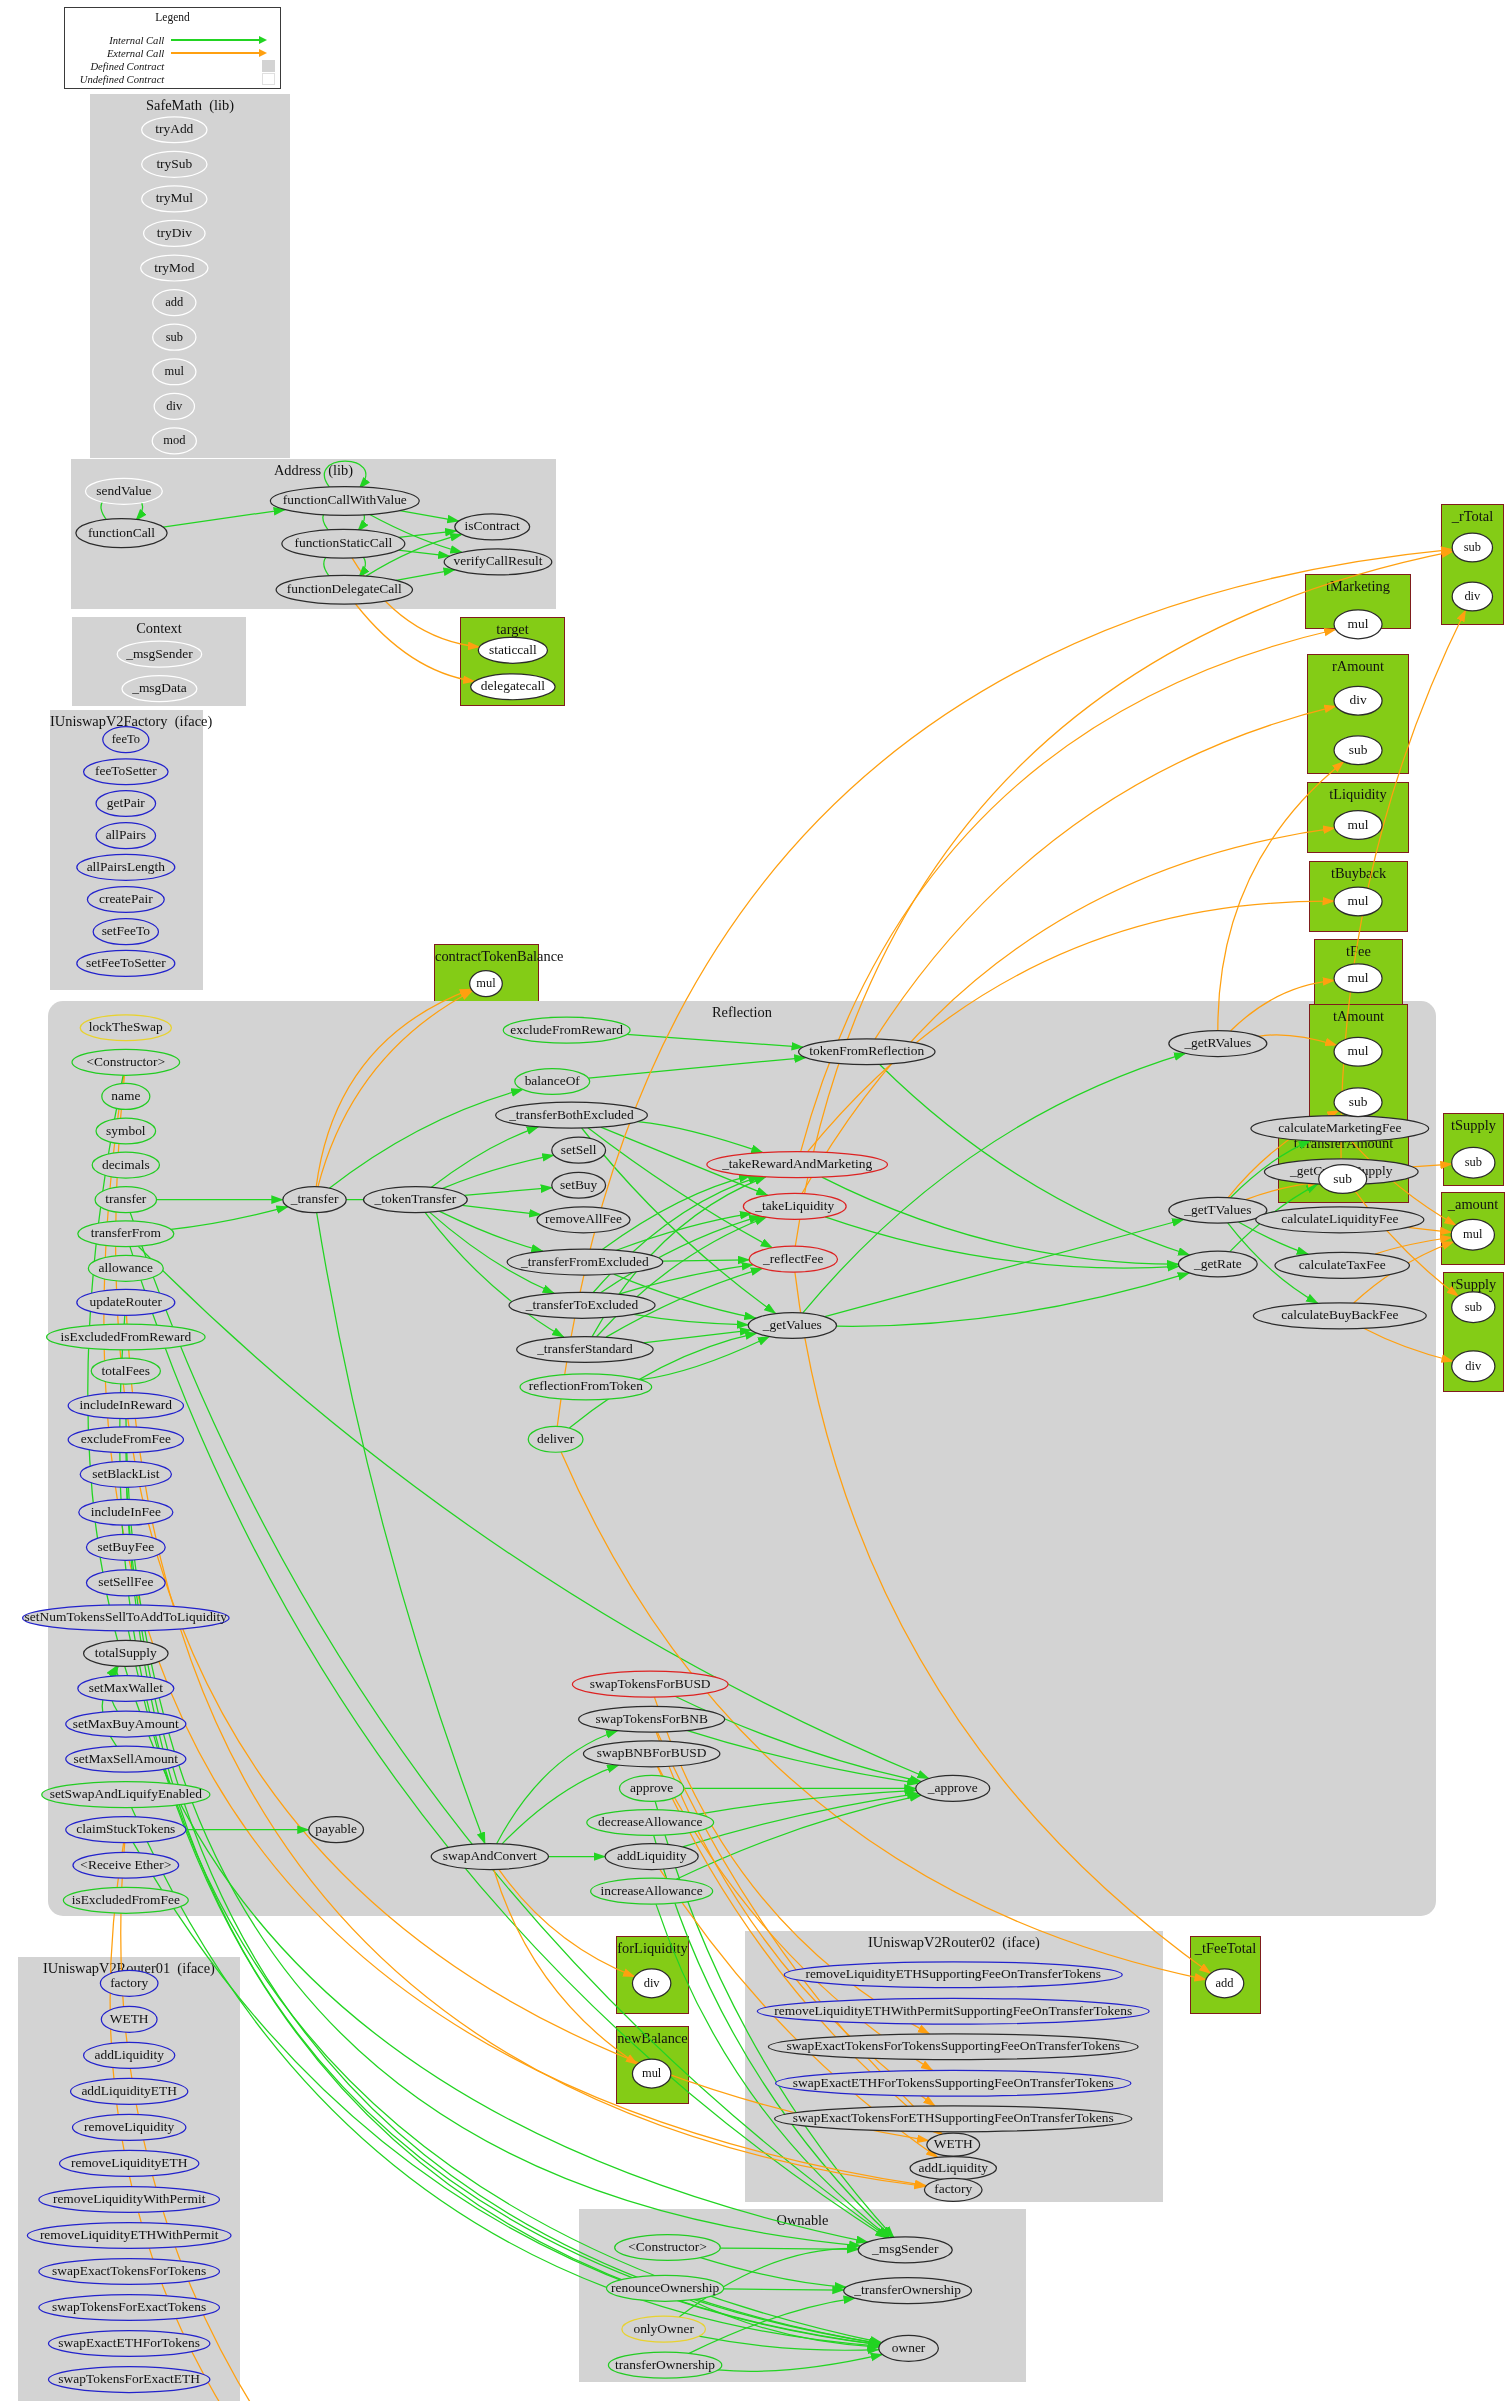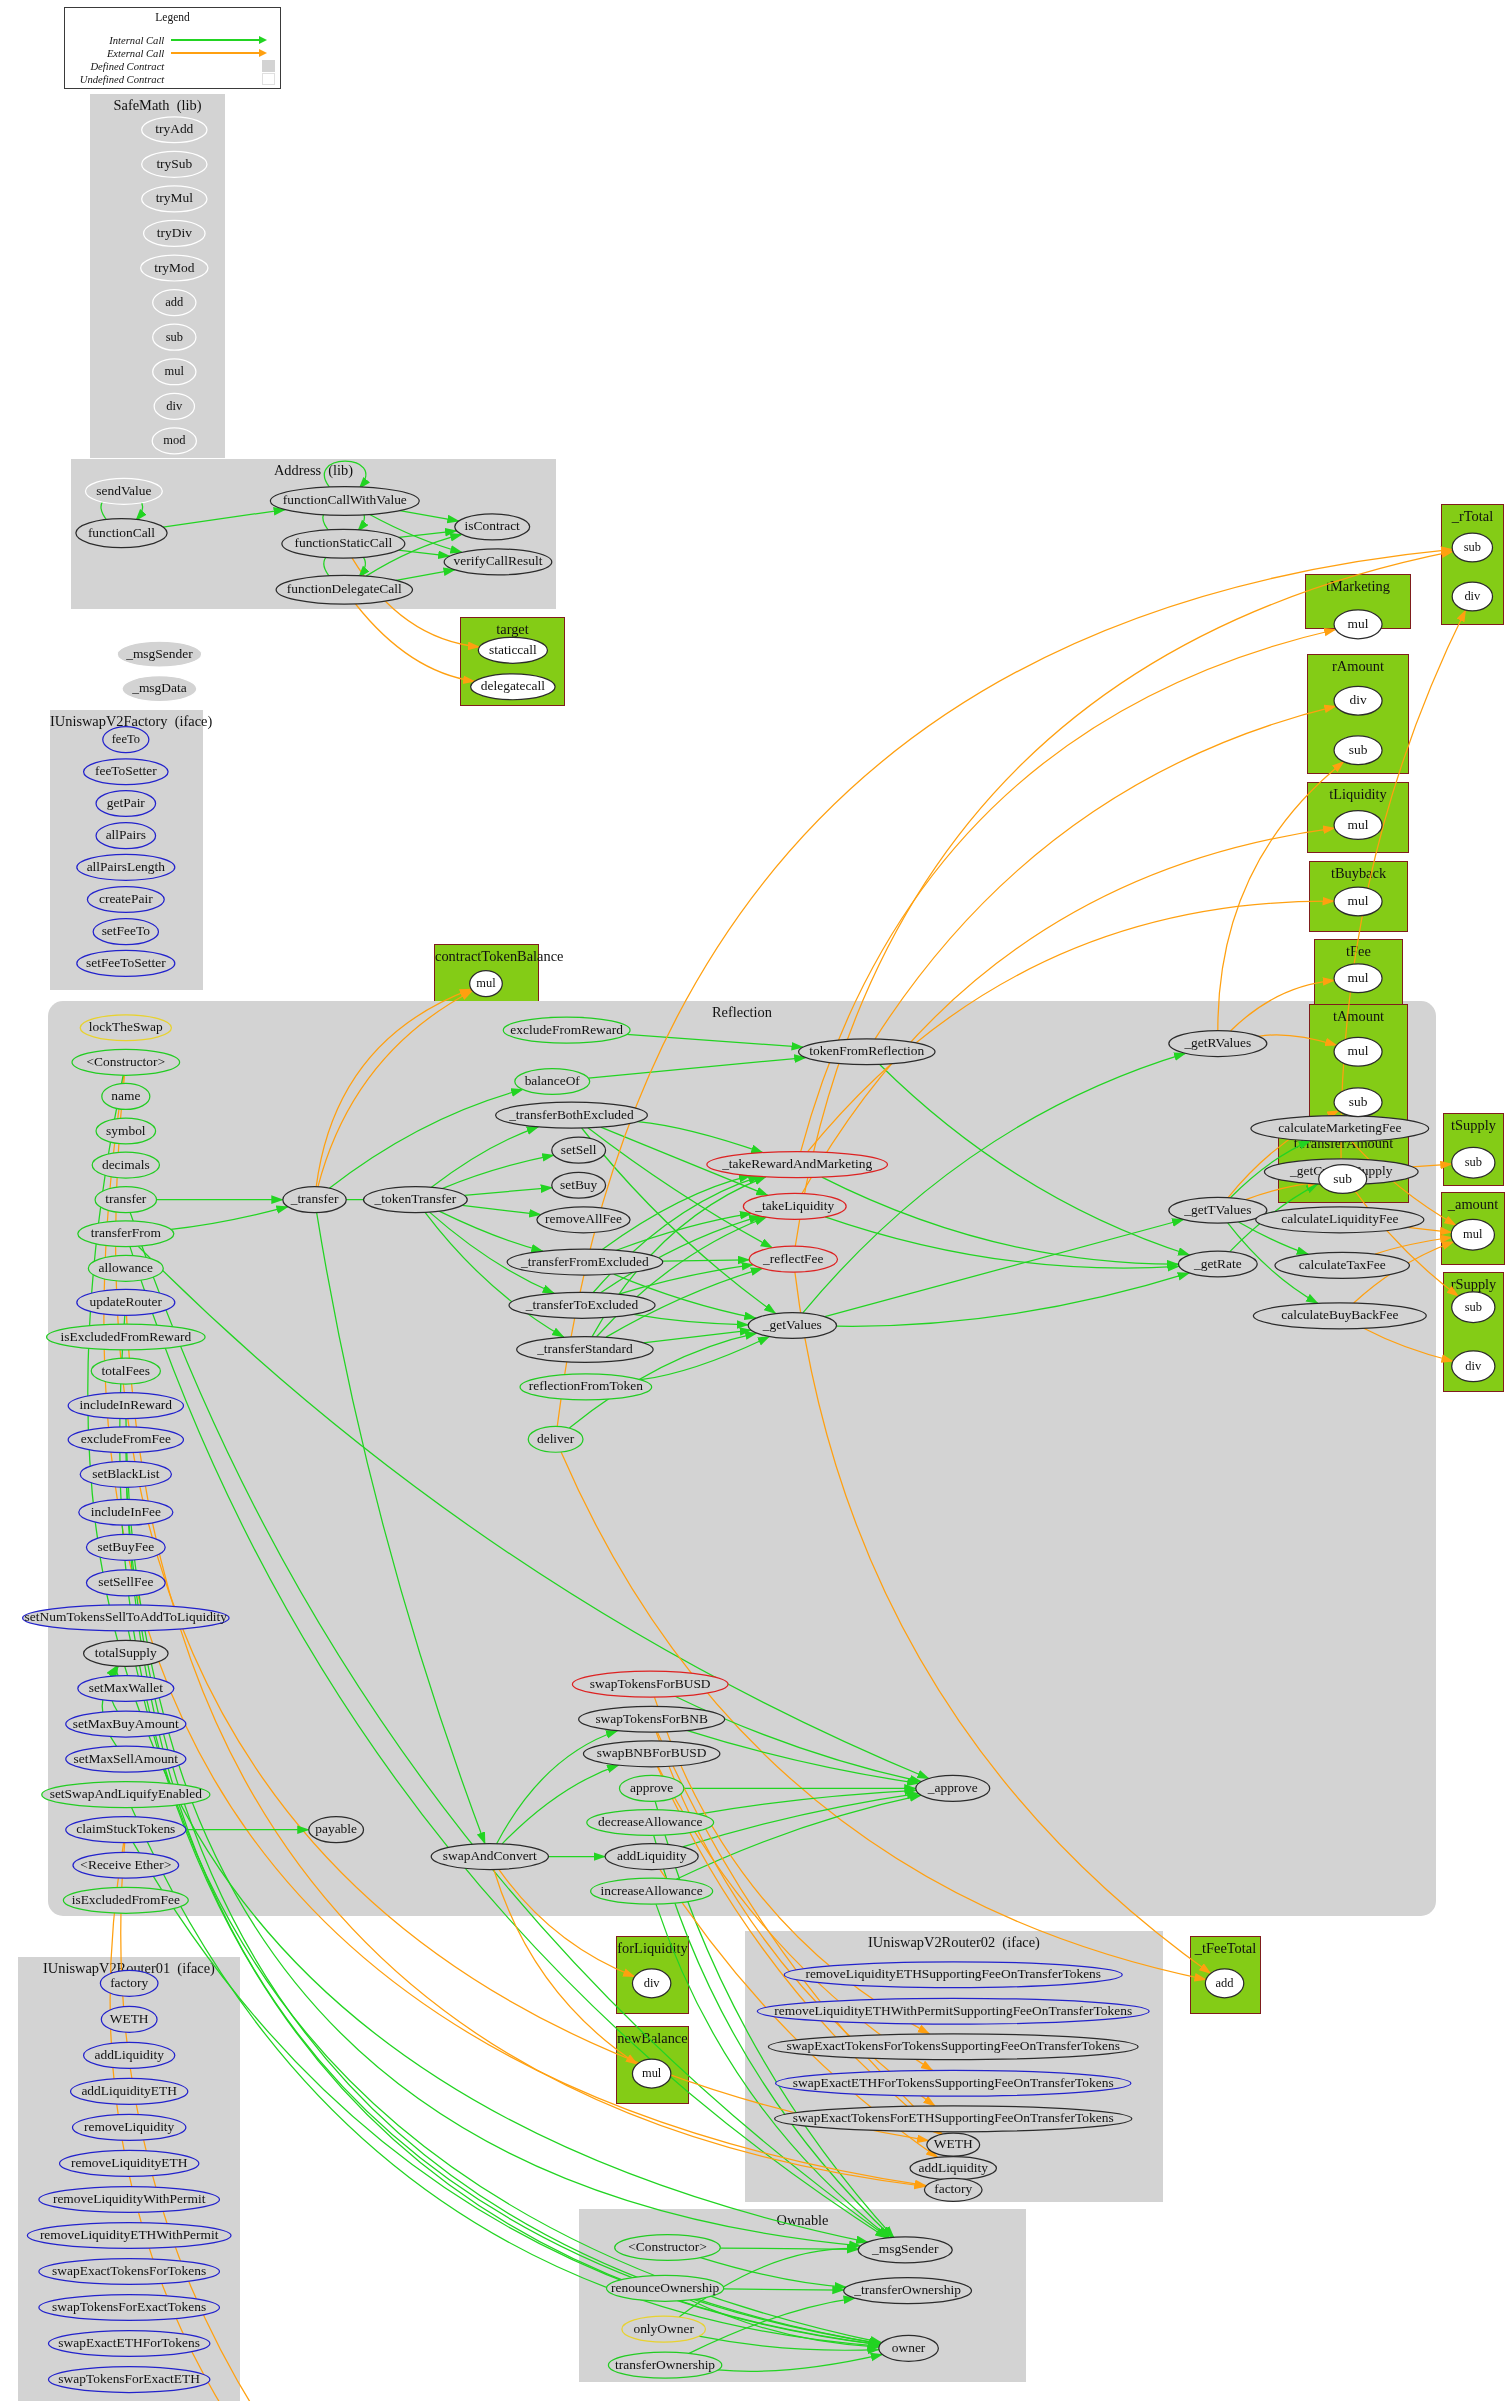--- a/index.html
+++ b/index.html
@@ -48,25 +48,28 @@
       <span class="l-spacer"></span>
       <span class="l-swatch defined"></span>
     </div>
     <div class="legend-row">
       <span class="l-label">Undefined Contract</span>
       <span class="l-spacer"></span>
       <span class="l-swatch undefined"></span>
     </div>
   </div>
 
-<div class="cluster defined" style="left: 90px; top: 94px; width: 135px; height: 364px;">
+<div class="cluster defined" style="left: 90px; top: 94px; width: 200px; height: 364px;">
       <div class="cluster-title">SafeMath  (lib)</div>
     </div>
     <div class="cluster defined" style="left: 71px; top: 459px; width: 485px; height: 150px;">
       <div class="cluster-title">Address  (lib)</div>
+    </div>
+    <div class="cluster defined" style="left: 72px; top: 617px; width: 174px; height: 89px;">
+      <div class="cluster-title">Context</div>
     </div>
     <div class="cluster undefined" style="left: 460px; top: 617px; width: 105px; height: 89px;">
       <div class="cluster-title">target</div>
     </div>
     <div class="cluster defined" style="left: 50px; top: 710px; width: 153px; height: 280px;">
       <div class="cluster-title">IUniswapV2Factory  (iface)</div>
     </div>
     <div class="cluster undefined" style="left: 434px; top: 944px; width: 105px; height: 61px;">
       <div class="cluster-title">contractTokenBalance</div>
     </div>

